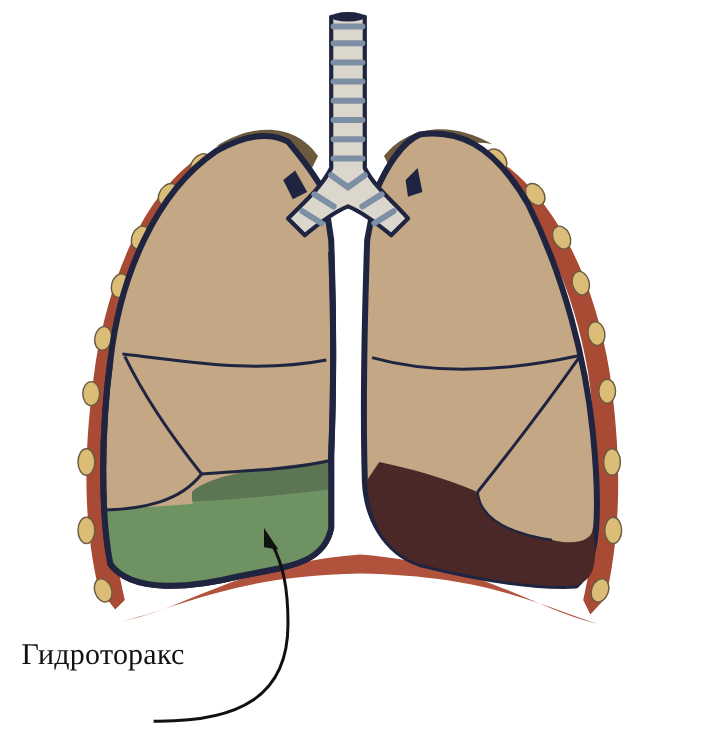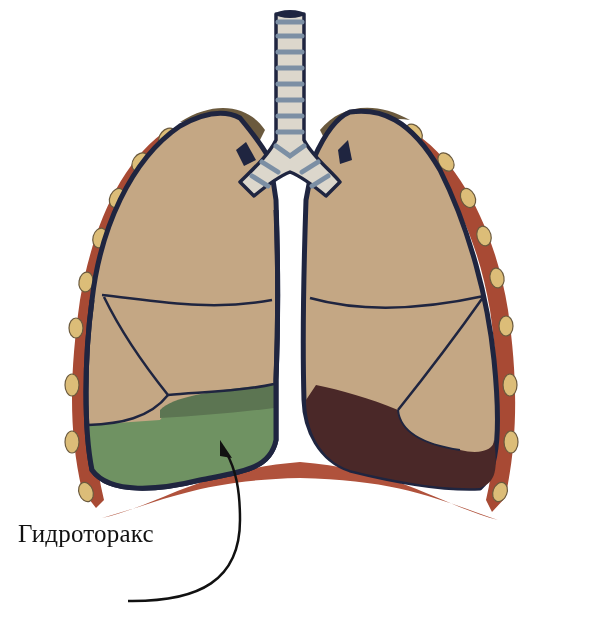--- a/index.html
+++ b/index.html
@@ -1,19 +1,19 @@
 <!DOCTYPE html>
 <html><head>
   <meta charset="utf-8">
   <style>
     html, body { margin: 0; padding: 0; background: #ffffff; }
     body { width: 602px; height: 626px; position: relative; overflow: hidden; }
     .canvas { position: absolute; left: 0; top: 0; width: 602px; height: 626px; }
     .label {
-      position: absolute; left: 18px; top: 520px;
+      position: absolute; left: 18px; top: 532px;
       font-family: "Liberation Serif", "DejaVu Serif", serif;
       font-size: 25px; color: #111111; letter-spacing: 0.2px;
     }
   </style>
 </head>
 <body>
 
 <div class="canvas">
 <svg width="602" height="626" viewBox="0 0 602 626" xmlns="http://www.w3.org/2000/svg">
 

